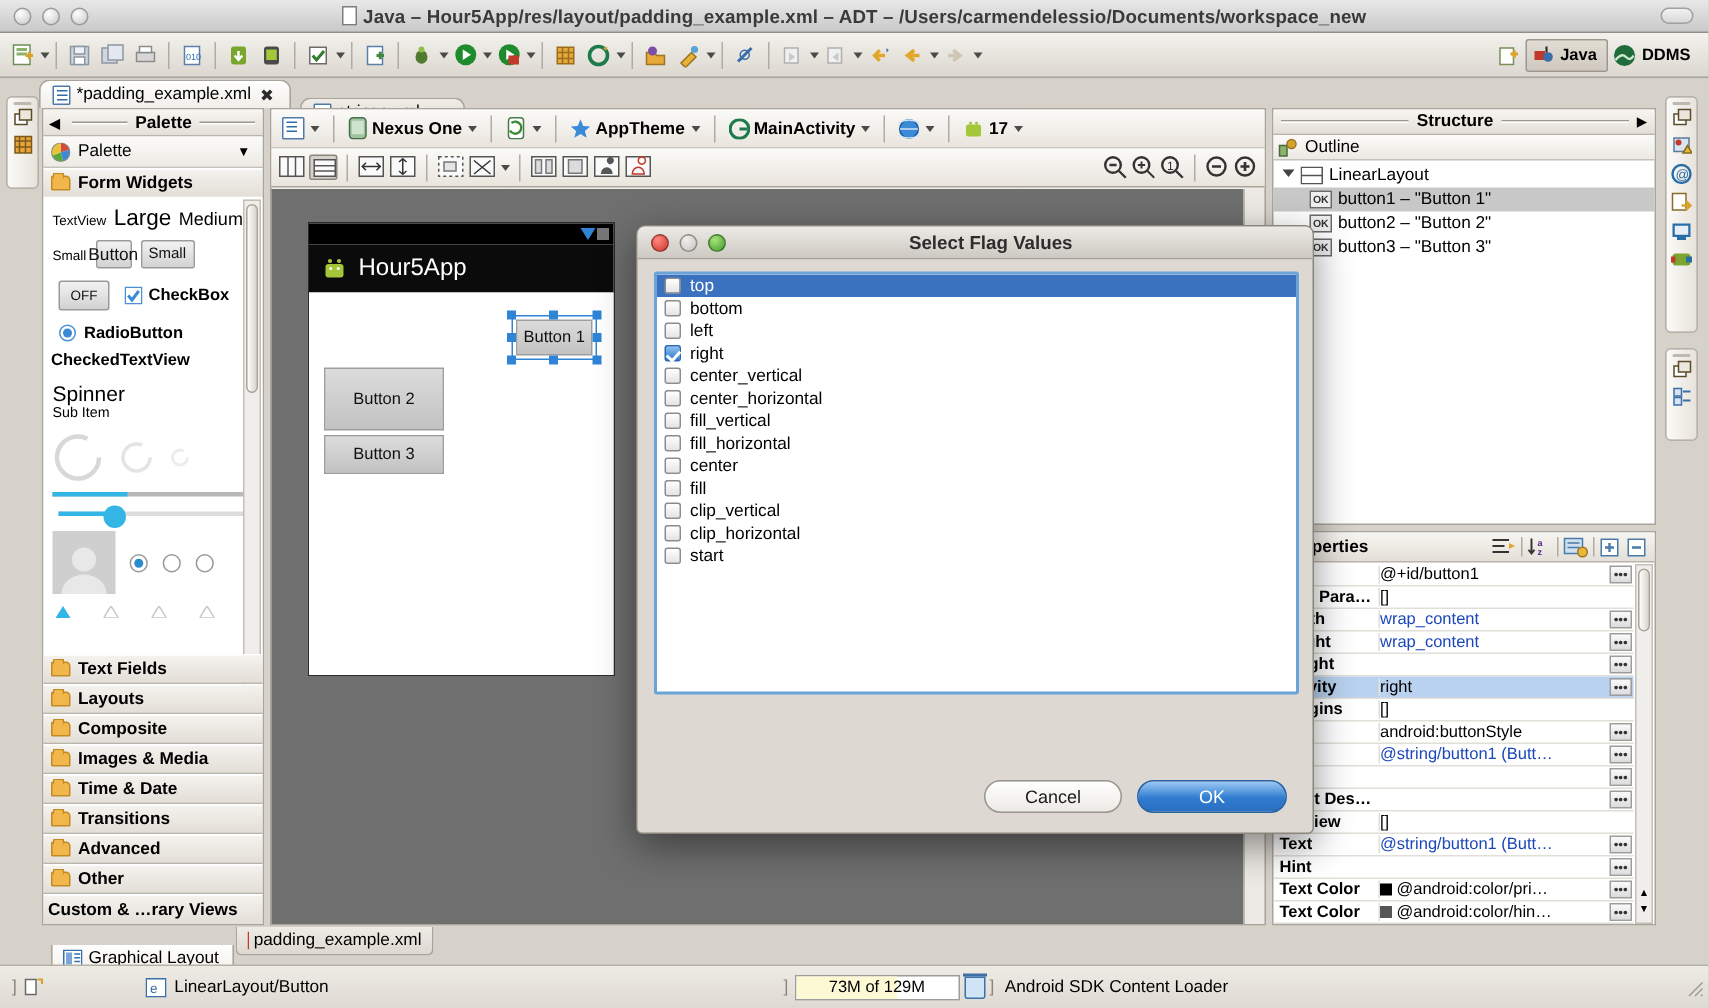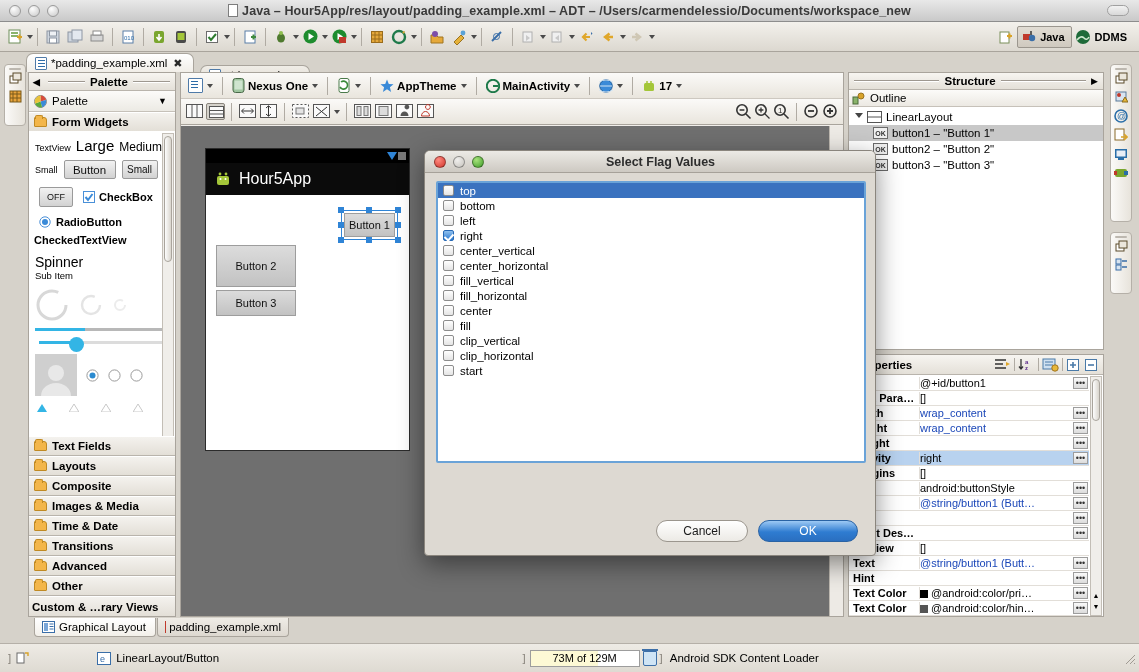--- a/index.html
+++ b/index.html
@@ -188,21 +188,21 @@
   #prop-scroll{ position:absolute;right:1px;top:21px;width:12px;height:240px;
      background:#f0eeea;border:1px solid #c3beb6;}
   #prop-thumb{ position:absolute;left:1px;top:2px;width:8px;height:42px;
      background:linear-gradient(90deg,#fdfdfd,#d9d5cd);border:1px solid #a9a49c;border-radius:4px;}
 
   
   #bottom-tabs{ left:26px; top:618px; width:1080px; height:20px; }
   .btab{ position:absolute; top:0; height:19px; display:flex;align-items:center;gap:4px;
      padding:0 7px; font-size:11.5px; border:1px solid #a9a49c; border-top:none;
      border-radius:0 0 4px 4px; }
-  .btab.active{ background:linear-gradient(#ffffff,#f3f0ea); }
+  .btab.active{ background:linear-gradient(#ffffff,#f3f0ea);margin-top:12px; }
   .btab.inactive{ background:linear-gradient(#efece6,#ddd8d0); }
   #statusbar{ left:0; top:643px; width:1139px; height:29px;
      background:linear-gradient(#eeebe5,#dedad2); border-top:1px solid #b5b0a8;
      display:flex; align-items:center; font-size:11.5px; }
   #mem-gauge{ width:110px;height:17px;border:1px solid #9d9d9d;background:#fff;
      position:relative; display:flex;align-items:center;justify-content:center;
      font-size:11px; }
   #mem-fill{ position:absolute;left:0;top:0;bottom:0;width:62%;background:#fdf9d5; }
   .trash{ width:14px;height:15px;border:1px solid #3d6fa8;border-radius:0 0 2px 2px;
      background:#cfe4f5; position:relative; }
@@ -538,21 +538,21 @@
   </div>
 
   <div id="pal-body">
     <div style="padding:6px 0 0 6px; display:flex; align-items:baseline; gap:5px;">
       <span class="tiny">TextView</span>
       <span style="font-size:15px;">Large</span>
       <span style="font-size:12px;">Medium</span>
     </div>
     <div style="padding:6px 0 0 6px; display:flex; align-items:center; gap:6px;">
       <span class="tiny">Small</span>
-      <span class="wbtn" style="width:52px;height:19px;font-size:11.5px;">Button</span>
+      <span class="wbtn" style="width:24px;height:19px;font-size:11.5px;">Button</span>
       <span class="wbtn" style="width:36px;height:19px;font-size:10px;">Small</span>
     </div>
     <div style="padding:8px 0 0 10px; display:flex; align-items:center; gap:10px;">
       <span class="wbtn" style="width:34px;height:20px;font-size:9px;position:relative;">OFF</span>
       <span style="display:flex;align-items:center;gap:4px;">
         <svg width="12" height="12">
             <rect x="0.5" y="0.5" width="11" height="11" fill="#fff" stroke="#4a90d8"></rect>
             <path d="M2.5 6 l2.5 3 l4.5 -6" stroke="#3a8ad8" stroke-width="2" fill="none"></path>
           </svg>
         <span style="font-weight:bold;">CheckBox</span>

